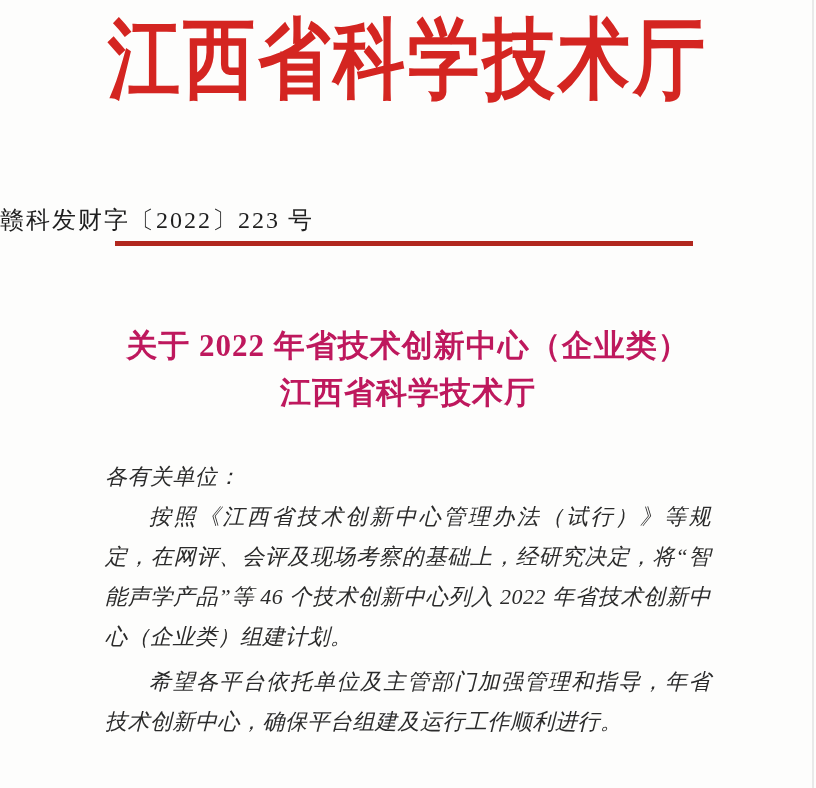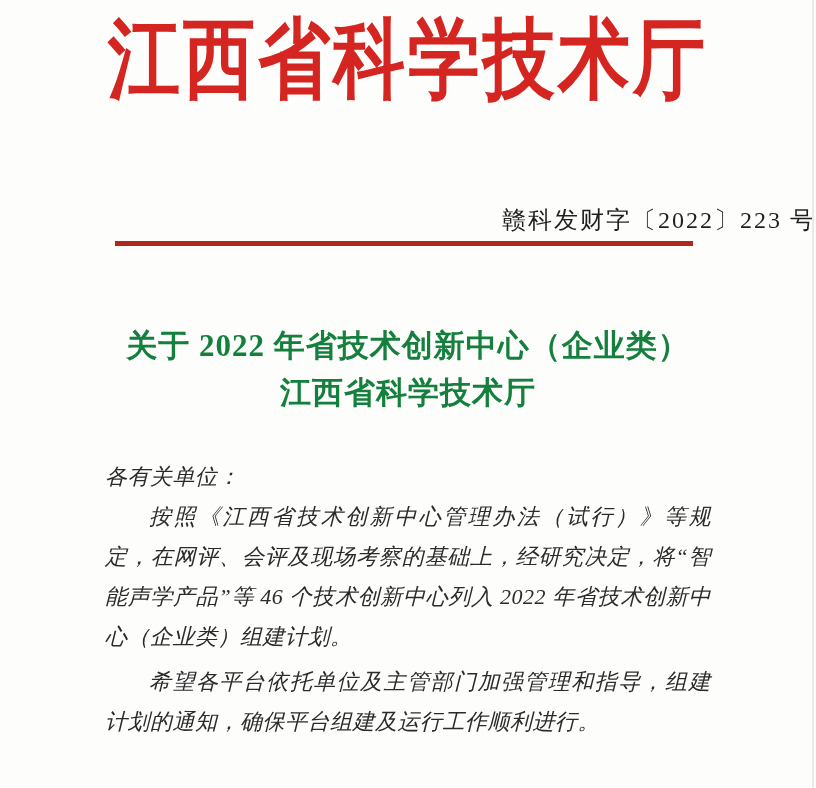--- a/index.html
+++ b/index.html
@@ -30,21 +30,21 @@
     line-height: 1.0;
     transform: scaleY(1.22);
     transform-origin: center top;
   }
   
   .docnum {
     position: absolute;
     top: 202px;
     left: 0;
     width: 100%;
-    text-align: right;
+    text-align: left;
     font-size: 24px;
     letter-spacing: 2px;
     line-height: 36px;
     color: #1f1f1f;
   }
   
   .divider {
     position: absolute;
     top: 241px;
     left: 115px;
@@ -55,21 +55,21 @@
   .title {
     position: absolute;
     top: 322px;
     left: 0;
     width: 100%;
     text-align: center;
     font-weight: 700;
     font-size: 31px;
     line-height: 47px;
     letter-spacing: 1px;
-    color: #15803d;
+    color: #be185d;
   }
   
   .body-block {
     position: absolute;
     top: 457px;
     left: 105px;
     width: 606px;
     font-size: 22px;
     line-height: 40px;
     letter-spacing: 0.5px;
@@ -107,18 +107,18 @@
   <div class="divider" style="background: rgb(177, 39, 30);"></div>
 
   <div class="title">
     <div>关于 2022 年省技术创新中心（企业类）</div>
     <div>江西省科学技术厅</div>
   </div>
 
   <div class="body-block" style="color: rgb(43, 43, 43); font-style: italic;">
     <p class="salutation">各有关单位：</p>
     <p class="para">按照《江西省技术创新中心管理办法（试行）》等规定，在网评、会评及现场考察的基础上，经研究决定，将“智能声学产品”等 46 个技术创新中心列入 2022 年省技术创新中心（企业类）组建计划。</p>
-    <p class="para para-gap">希望各平台依托单位及主管部门加强管理和指导，组建计划的通知，确保平台组建及运行工作顺利进行。</p>
+    <p class="para para-gap">希望各平台依托单位及主管部门加强管理和指导，年省技术创新中心，确保平台组建及运行工作顺利进行。</p>
   </div>
 
   <div class="edge"></div>
 
 </div>
 
 </body></html>

